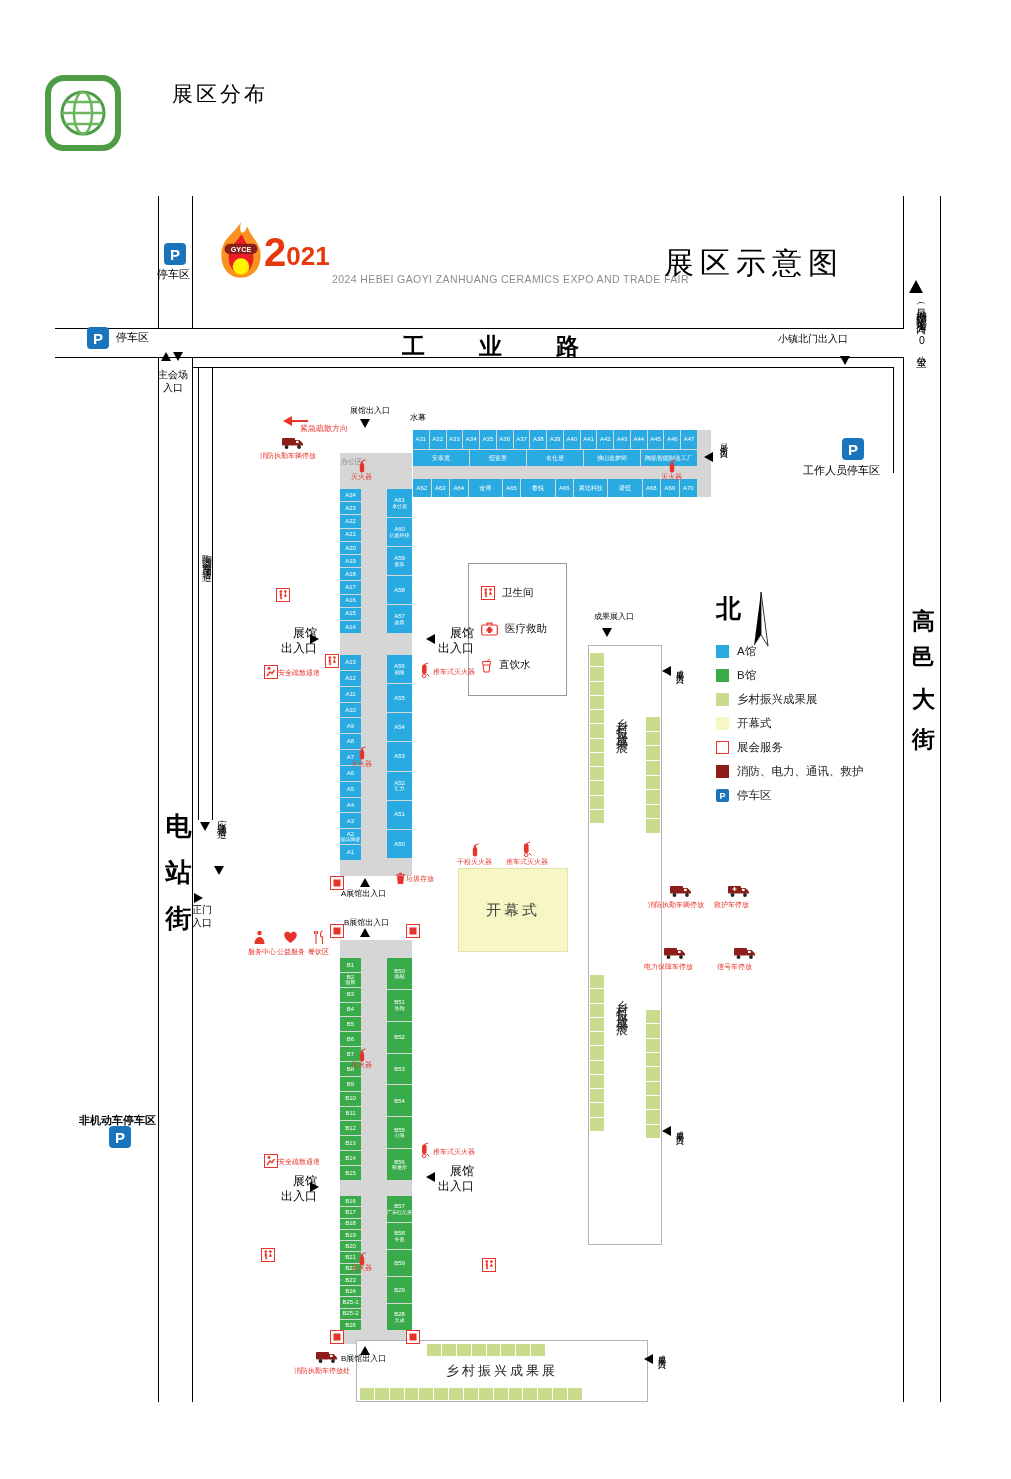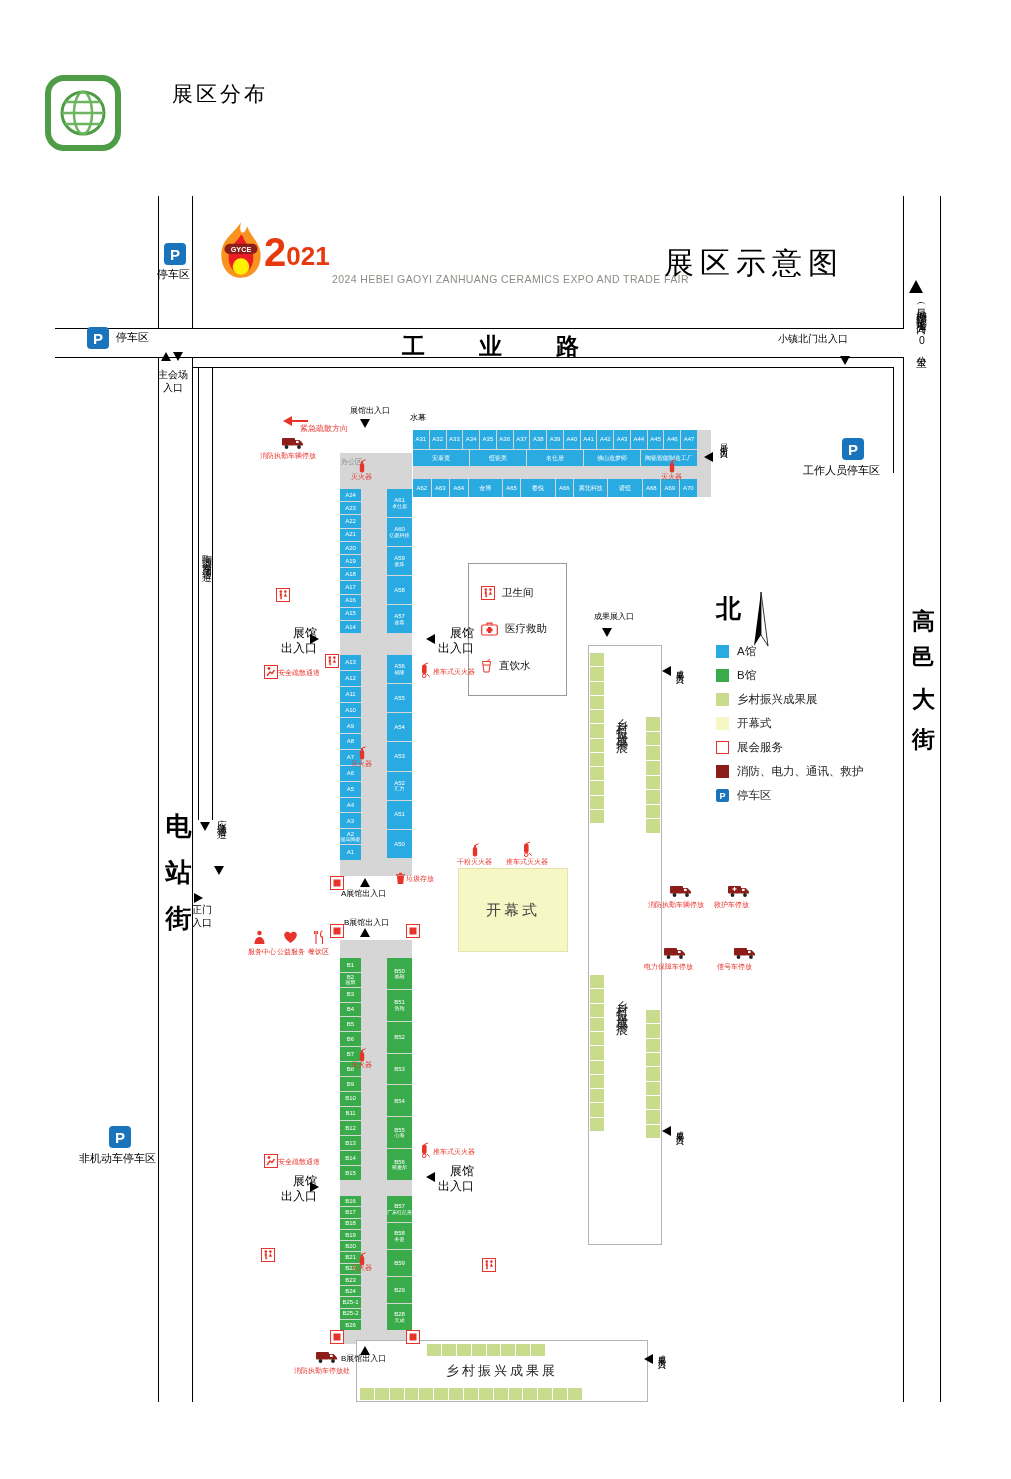--- a/index.html
+++ b/index.html
@@ -55,21 +55,21 @@
   #b-left-upper{left:340px;top:958px;width:21px;height:222px}
   #b-right-upper{left:387px;top:958px;width:25px;height:222px}
   #b-left-lower{left:340px;top:1196px;width:21px;height:134px}
   #b-right-lower{left:387px;top:1196px;width:25px;height:134px}
   .booth{flex:1;display:flex;flex-direction:column;align-items:center;justify-content:center;color:#fff;font-size:6px;line-height:1.1;text-align:center;overflow:hidden}
   .bname{font-size:5px;line-height:1.05}
 
   
   #opening{position:absolute;left:458px;top:868px;width:110px;height:84px;background:#f6f7c5;border:1px solid #e3e4a8;display:flex;align-items:center;justify-content:center;font-size:15px;letter-spacing:3px;color:#444}
   #facility{position:absolute;left:468px;top:563px;width:99px;height:133px;background:#fff;border:1px solid #9a9a9a;display:flex;flex-direction:column;justify-content:space-evenly;padding-left:12px}
-  .fac-row{display:flex;align-items:flex-end;gap:7px}
+  .fac-row{display:flex;align-items:flex-start;gap:7px}
   .fac-label{font-size:10.5px;color:#111}
   #rural-strip{position:absolute;left:588px;top:645px;width:74px;height:600px;background:#fff;border:1px solid #b5b5b5}
   #rural-bottom{position:absolute;left:356px;top:1340px;width:292px;height:62px;background:#fff;border:1px solid #b5b5b5}
   .rcol{position:absolute;width:14px;display:flex;flex-direction:column;gap:1px}
   .rrow{position:absolute;height:12px;display:flex;gap:1px}
   .rcell{flex:1;background:#c9dc8e}
   .ru-label{position:absolute;writing-mode:vertical-lr;text-orientation:upright;font-size:12px;letter-spacing:4px;color:#222;white-space:nowrap}
   #rb-label{position:absolute;left:0;top:0;width:100%;height:100%;display:flex;align-items:center;justify-content:center;font-size:13px;letter-spacing:3px;color:#222}
 
   
@@ -606,21 +606,21 @@
       </div>
     </div>
 
 <div class="pbadge" style="left: 164px; top: 243px;">P</div>
     <div class="pbadge" style="left: 87px; top: 327px;">P</div>
     <div class="pbadge" style="left: 842px; top: 438px;">P</div>
     <div class="pbadge" style="left: 109px; top: 1126px;">P</div>
     <div class="lb k-black11" style="left: 157px; top: 268px;">停车区</div>
     <div class="lb k-black11" style="left: 116px; top: 331px;">停车区</div>
     <div class="lb k-black11" style="left: 803px; top: 464px;">工作人员停车区</div>
-    <div class="lb k-black11" style="left: 79px; top: 1152px;">非机动车停车区</div>
+    <div class="lb k-black11" style="left: 79px; top: 1114px; font-weight: bold;">非机动车停车区</div>
     <div class="lb k-black10c" style="left: 150px; top: 369px; width: 46px;">主会场
 入口</div>
     <div class="lb k-black10" style="left: 778px; top: 333px;">小镇北门出入口</div>
     <div class="lb k-black10c" style="left: 182px; top: 904px; width: 40px;">正门
 入口</div>
     <div class="lb k-black8" style="left: 350px; top: 406px;">展馆出入口</div>
     <div class="lb k-black8" style="left: 410px; top: 413px;">水幕</div>
     <div class="lb k-red8" style="left: 300px; top: 424px;">紧急疏散方向</div>
     <div class="lb k-red7" style="left: 260px; top: 452px;">消防执勤车辆停放</div>
     <div class="lb k-gray7" style="left: 341px; top: 458px;">办公区</div>

